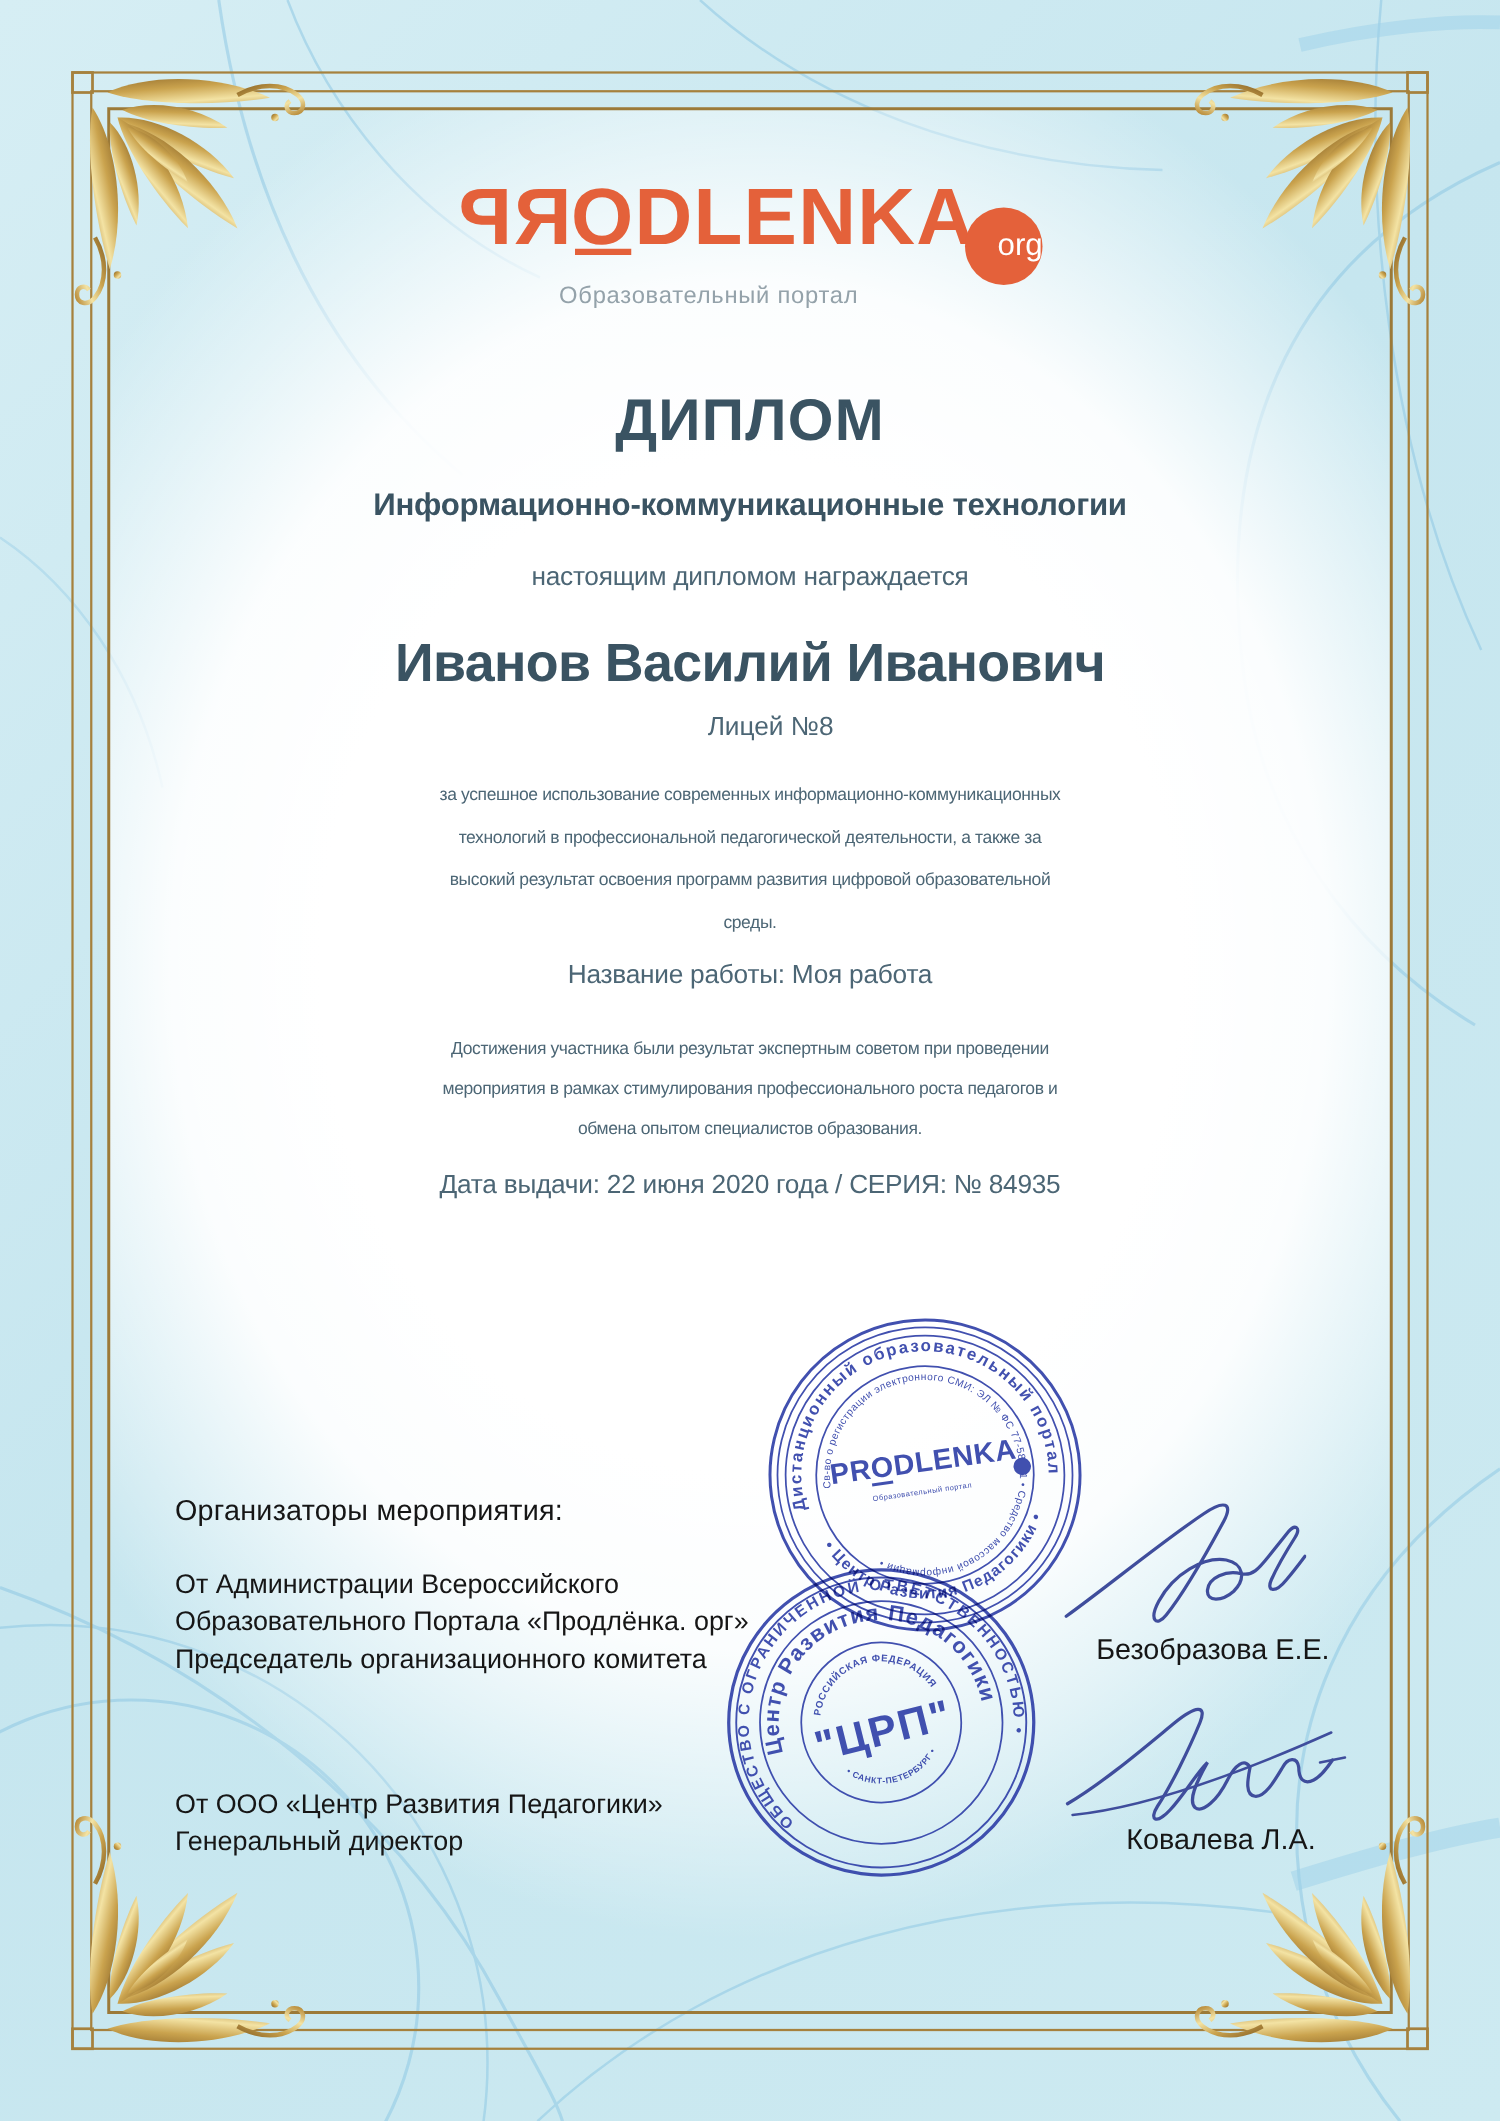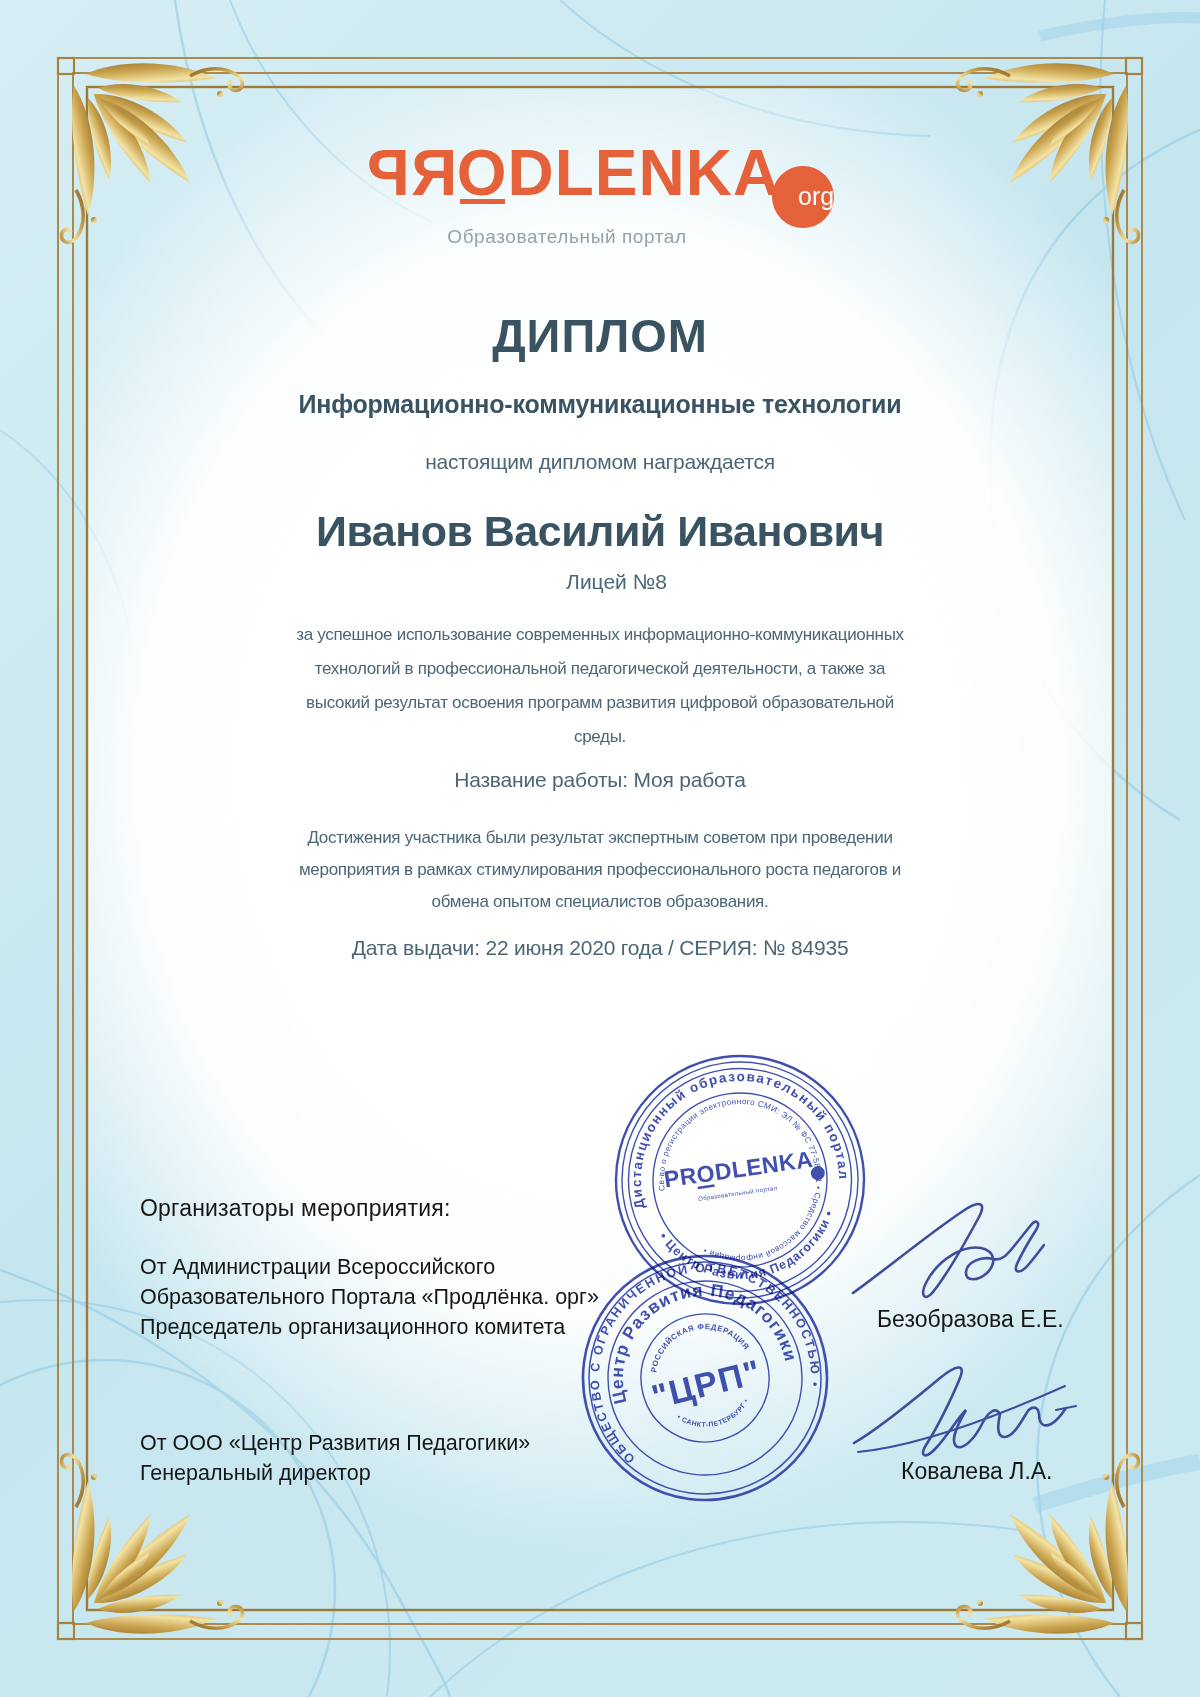--- a/index.html
+++ b/index.html
@@ -23,21 +23,21 @@
   .org-ball{display:inline-block;width:62px;height:62px;border-radius:50%;background:#e4613a;color:#fff;
         font-size:25px;line-height:60px;text-align:right;transform:translateY(28px);margin-left:-8px;}
   .tagline{position:absolute;left:0;right:66px;top:226px;text-align:center;color:#94a2aa;font-size:19px;letter-spacing:0.6px;}
 
   .c-line{position:absolute;left:0;right:0;text-align:center;}
   .title{top:308px;font-size:47px;font-weight:bold;color:#3a5362;letter-spacing:1px;}
   .category{top:390px;font-size:25px;font-weight:bold;color:#3a5362;letter-spacing:-0.2px;}
   .intro{top:450px;font-size:21px;color:#4c6675;letter-spacing:-0.2px;}
   .recipient{top:507px;font-size:43px;font-weight:bold;color:#3a5362;letter-spacing:-0.5px;}
   .institution{top:570px;font-size:21px;color:#4c6675;padding-left:33px;}
-  .bodyblock{position:absolute;left:0;right:0;text-align:center;color:#4c6675;font-size:17px;letter-spacing:-0.3px;}
+  .bodyblock{position:absolute;left:0;right:0;text-align:center;color:#4c6675;font-size:14px;letter-spacing:-0.3px;}
   .bodyblock div{height:34px;line-height:34px;}
   .body1{top:618px;}
   .work-line{top:768px;font-size:21px;color:#4c6675;letter-spacing:-0.2px;}
   .body2{top:822px;}
   .body2 div{height:32px;line-height:32px;}
   .issue{top:936px;font-size:21px;color:#4c6675;letter-spacing:-0.2px;}
 
   .black{position:absolute;color:#161616;}
   .org-heading{left:140px;top:1195px;font-size:23px;letter-spacing:0.2px;}
   .org-block{left:140px;font-size:21.5px;line-height:30px;}

